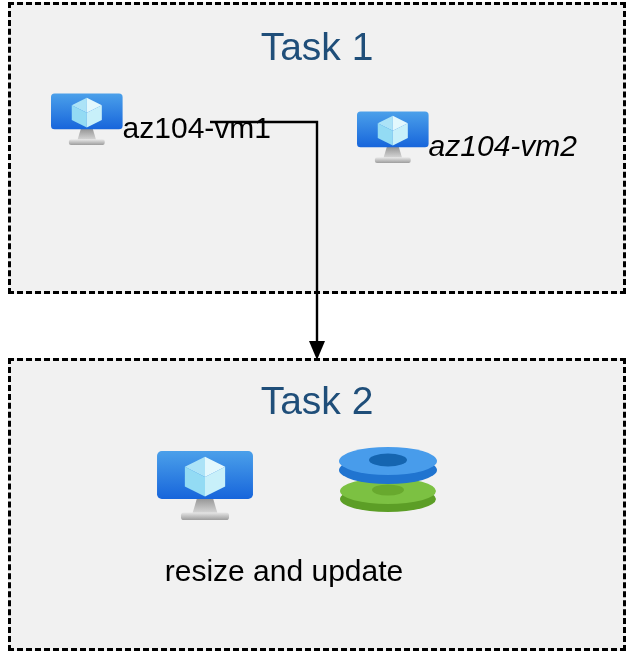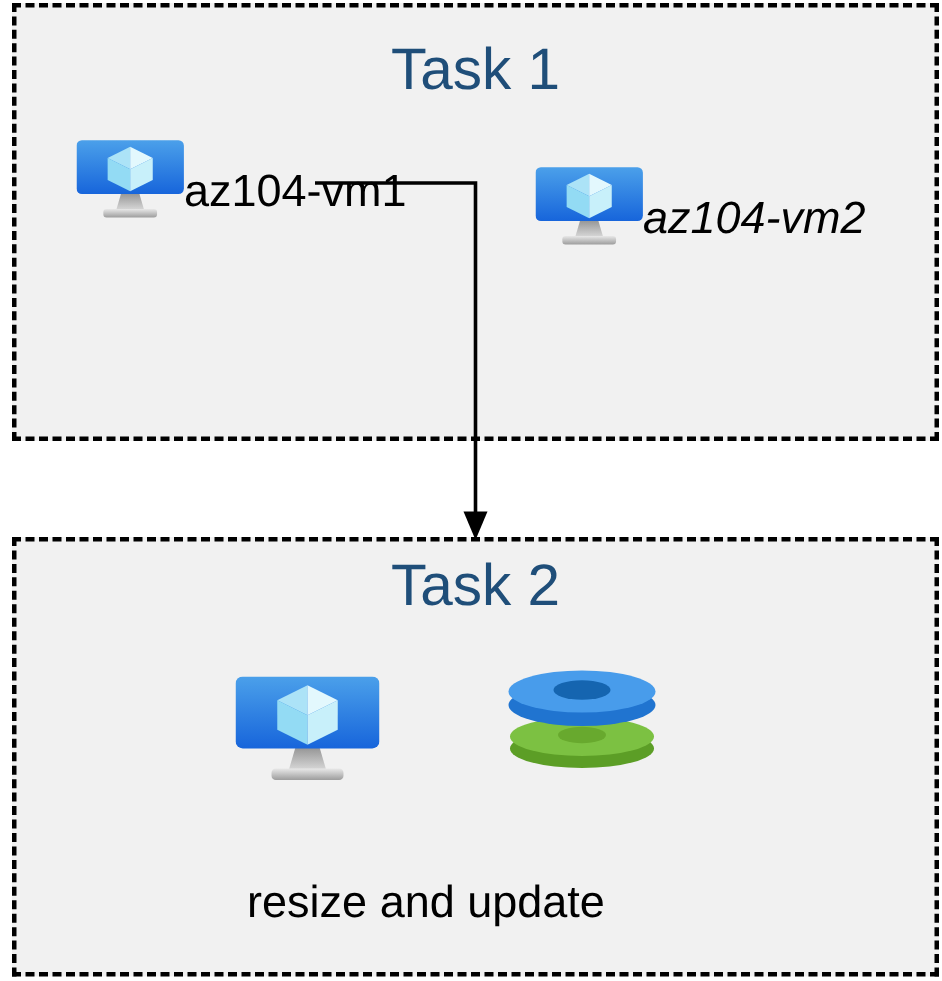--- a/index.html
+++ b/index.html
@@ -27,21 +27,21 @@
   .task-title {
     position: absolute;
     left: 0;
     width: 100%;
     text-align: center;
     font-size: 39px;
     color: #1F4E79;
     white-space: pre;
   }
   .task1 .task-title { top: 20px; }
-  .task2 .task-title { top: 8px; }
+  .task2 .task-title { top: 18px; }
   .vm-node {
     position: absolute;
     width: 220px;
     display: flex;
     flex-direction: row;
     align-items: center;
   }
   .vm-node.vm1 { left: 40px;  top: 78px; }
   .vm-node.vm2 { left: 346px; top: 96px; font-style: italic; }
   .vm-labels {
@@ -66,21 +66,20 @@
   }
   .t2-caption {
     position: absolute;
     left: 113px;
     top: 193px;
     width: 320px;
     text-align: center;
     font-size: 30px;
     color: #000000;
     white-space: pre;
-    margin-top: 31px;
   }
   .flow-arrow {
     position: absolute;
     left: 205px;
     top: 110px;
     z-index: 5;
   }
   .hidden-defs {
     position: absolute;
     width: 0;

